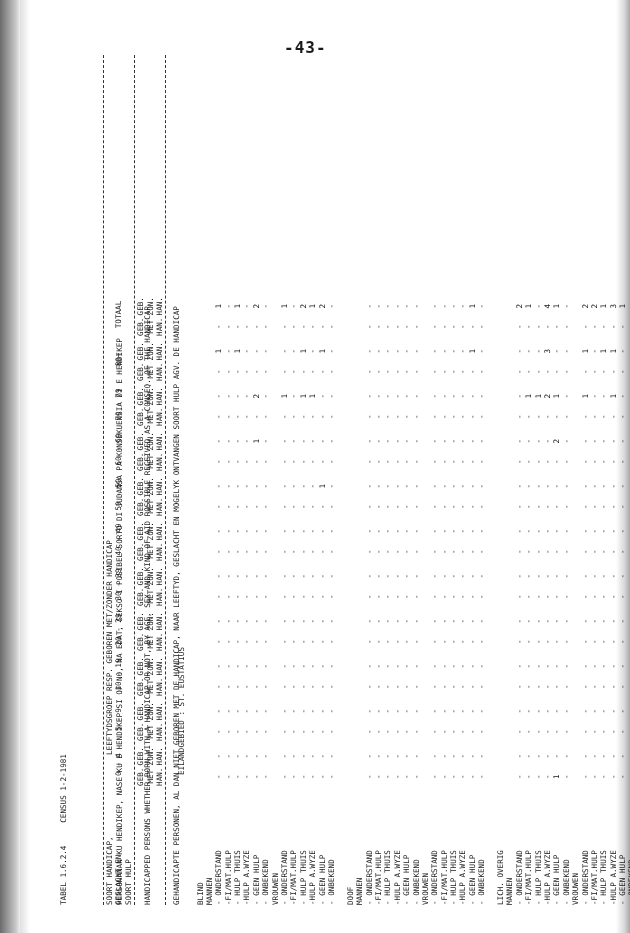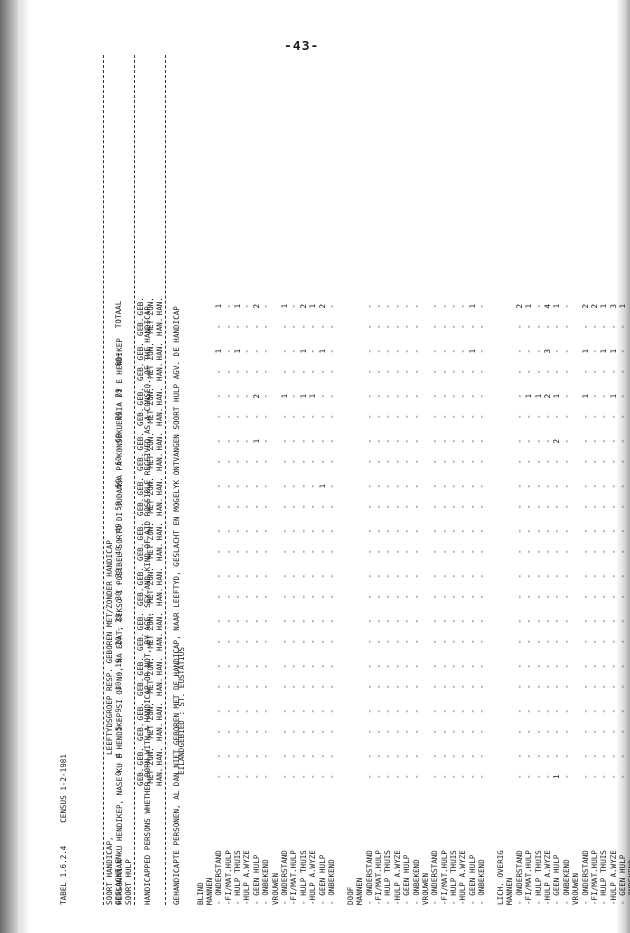--- a/index.html
+++ b/index.html
@@ -4,21 +4,21 @@
 <style>
   html, body { margin:0; padding:0; }
   body { width:630px; height:933px; background:#ffffff; position:relative; overflow:hidden;
          font-family:"DejaVu Sans Mono", monospace; color:#1a1a1a; }
   .binding { position:absolute; left:0; top:0; width:20px; height:933px;
              background:linear-gradient(to right,#6b6b6b,#9a9a9a 40%,#c9c9c9 80%,#eeeeee); }
   .binding2 { position:absolute; left:20px; top:0; width:10px; height:933px;
              background:linear-gradient(to right,#e0e0e0,#ffffff); }
   .right-edge { position:absolute; right:0; top:0; width:14px; height:933px;
              background:linear-gradient(to right,#ffffff,#d8d8d8 60%,#a8a8a8); }
-  .page-num { position:absolute; left:284px; top:38px; font-size:13px; font-weight:bold; letter-spacing:1px;
+  .page-num { position:absolute; left:284px; top:38px; font-size:16px; font-weight:bold; letter-spacing:1px;
               font-family:"DejaVu Sans Mono", monospace; }
   
   .rot { position:absolute; left:40px; top:905px; width:850px; height:580px;
          transform-origin:0 0; transform:rotate(-90deg); font-size:7.6px; line-height:9.4px; }
   .hdr { position:absolute; left:0; top:0; white-space:pre; }
   .tbl { position:absolute; left:0; top:62px; width:850px; }
   .rule { border-top:1px dashed #333; height:0; margin:1px 0; }
   .row { display:flex; white-space:pre; height:9.4px; }
   .lab { width:118px; flex:none; }
   .cell { width:20.5px; flex:none; text-align:center; }

